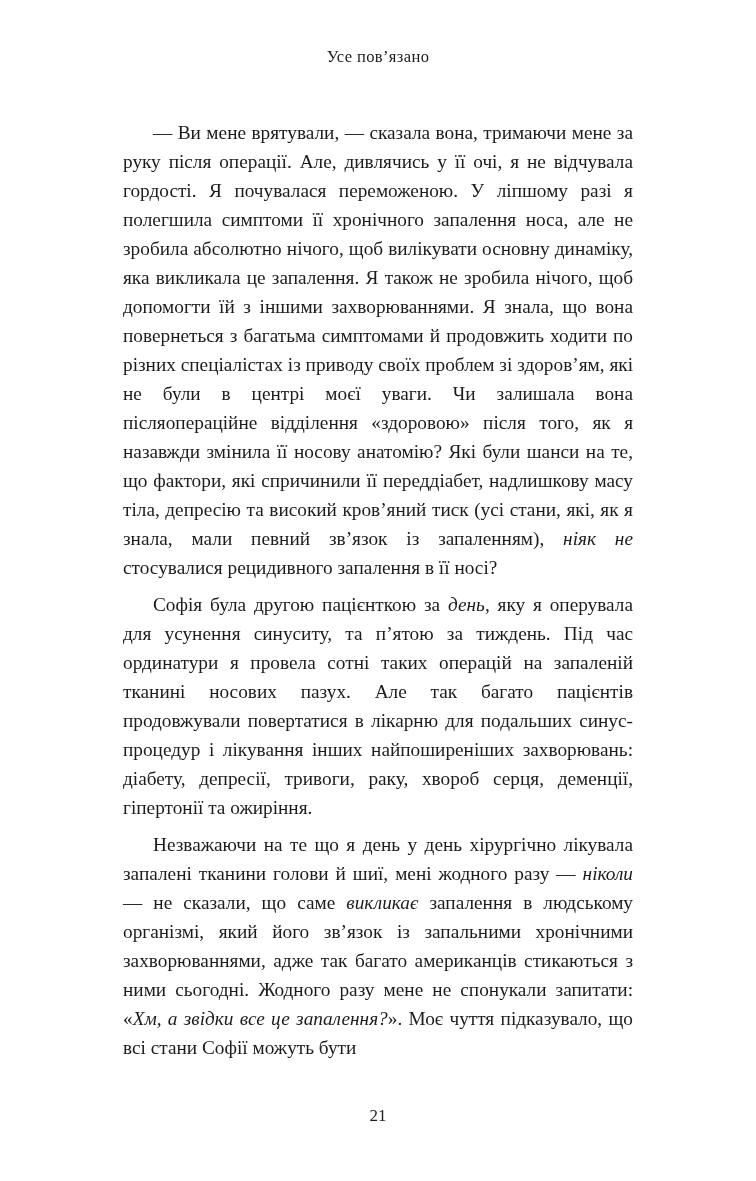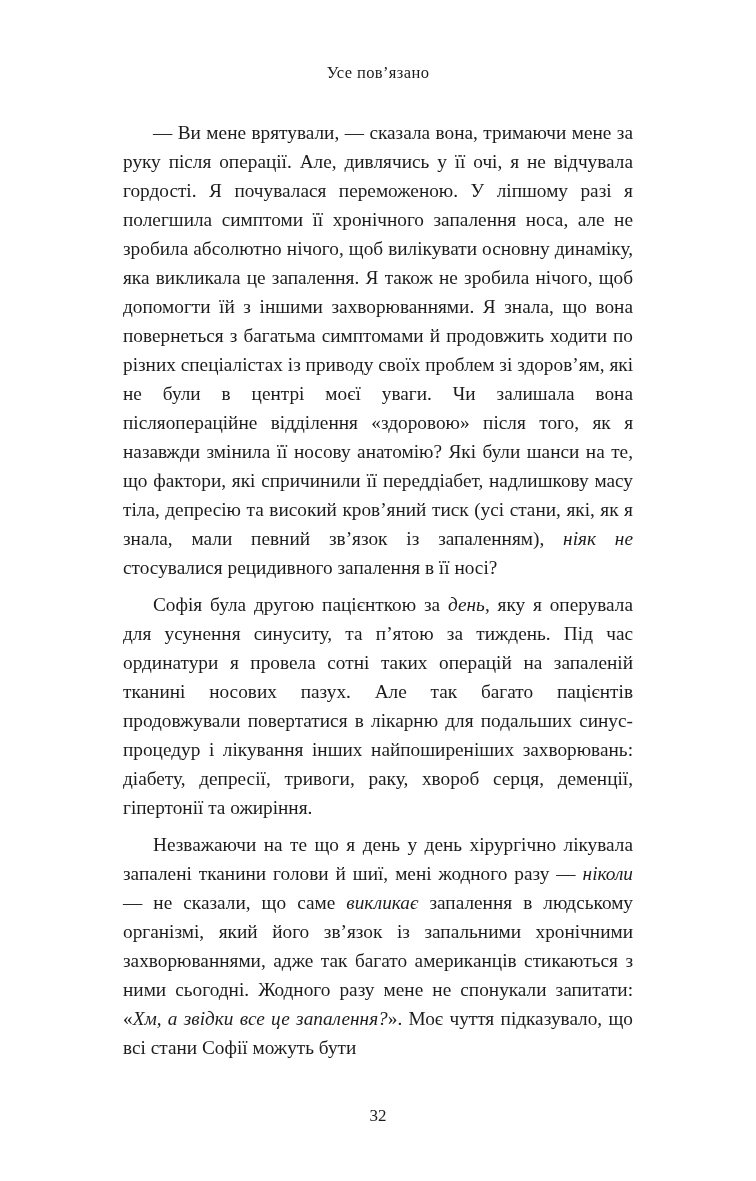--- a/index.html
+++ b/index.html
@@ -18,21 +18,20 @@
   }
   .running-head {
     position: absolute;
     top: 47px;
     left: 0;
     width: 100%;
     text-align: center;
     font-size: 16.5px;
     letter-spacing: 0.4px;
     color: #1c1c1c;
-    margin-top: 16px;
   }
   .text-block {
     position: absolute;
     top: 110px;
     left: 115px;
     width: 526px;
     font-size: 19.3px;
     line-height: 29px;
     text-align: justify;
     hyphens: auto;
@@ -61,14 +60,14 @@
 
 <div class="book-page">
   <div class="running-head">Усе пов’язано</div>
 
   <div class="text-block" id="paragraphs">
       <p><span>— Ви мене врятували, — сказала вона, тримаючи мене за руку після операції. Але, дивлячись у її очі, я не відчувала гордості. Я почувалася переможеною. У ліпшому разі я полегшила симптоми її хронічного запалення носа, але не зробила абсолютно нічого, щоб вилікувати основну динаміку, яка викликала це запалення. Я також не зробила нічого, щоб допомогти їй з іншими захворюваннями. Я знала, що вона повернеться з багатьма симптомами й продовжить ходити по різних спеціалістах із приводу своїх проблем зі здоров’ям, які не були в центрі моєї уваги. Чи залишала вона післяопераційне відділення «здоровою» після того, як я назавжди змінила її носову анатомію? Які були шанси на те, що фактори, які спричинили її переддіабет, надлишкову масу тіла, депресію та високий кров’яний тиск (усі стани, які, як я знала, мали певний зв’язок із запаленням), </span><span class="italic">ніяк не</span><span> стосувалися рецидивного запалення в її носі?</span></p>
       <p><span>Софія була другою пацієнткою за </span><span class="italic">день</span><span>, яку я оперувала для усунення синуситу, та п’ятою за тиждень. Під час ординатури я провела сотні таких операцій на запаленій тканині носових пазух. Але так багато пацієнтів продовжували повертатися в лікарню для подальших синус-процедур і лікування інших найпоширеніших захворювань: діабету, депресії, тривоги, раку, хвороб серця, деменції, гіпертонії та ожиріння.</span></p>
       <p><span>Незважаючи на те що я день у день хірургічно лікувала запалені тканини голови й шиї, мені жодного разу — </span><span class="italic">ніколи</span><span> — не сказали, що саме </span><span class="italic">викликає</span><span> запалення в людському організмі, який його зв’язок із запальними хронічними захворюваннями, адже так багато американців стикаються з ними сьогодні. Жодного разу мене не спонукали запитати: «</span><span class="italic">Хм, а звідки все це запалення?</span><span>». Моє чуття підказувало, що всі стани Софії можуть бути</span></p>
     </div>
 
-  <div class="page-number">32</div>
+  <div class="page-number">21</div>
 </div>
 
 </body></html>

